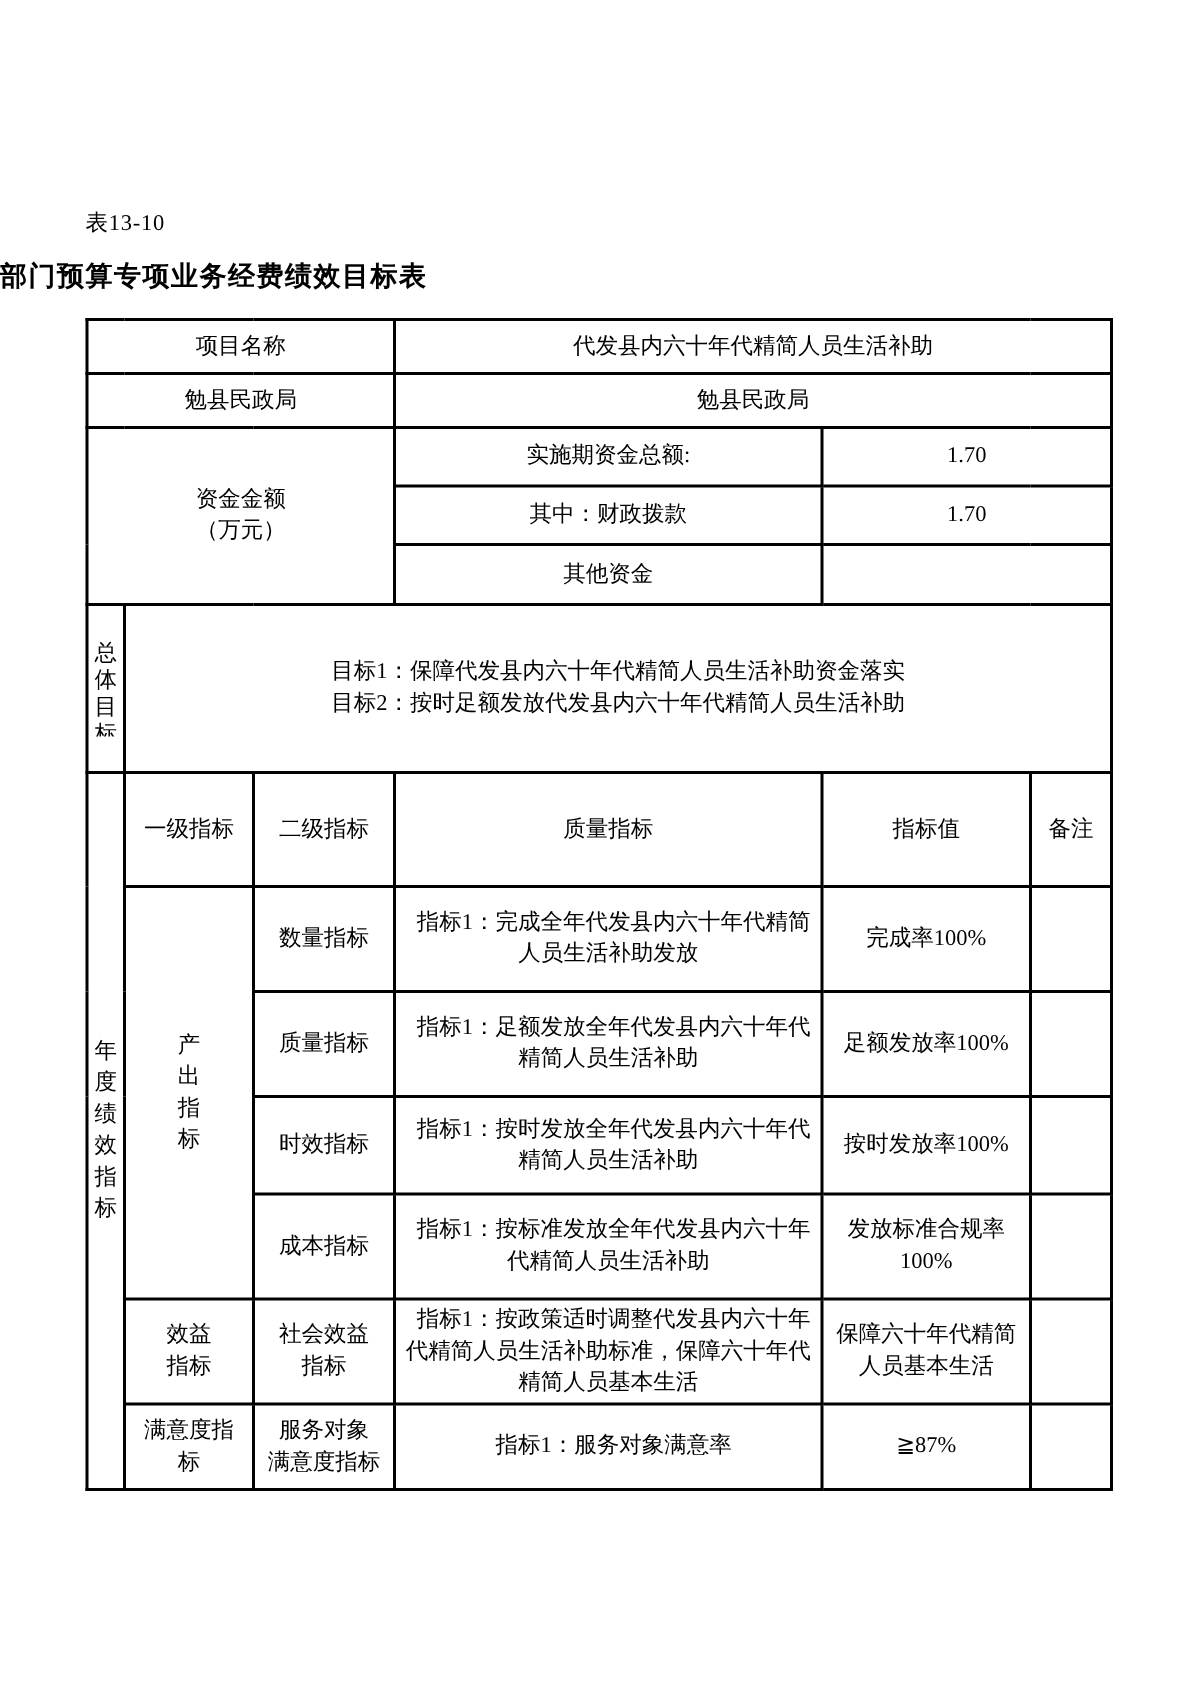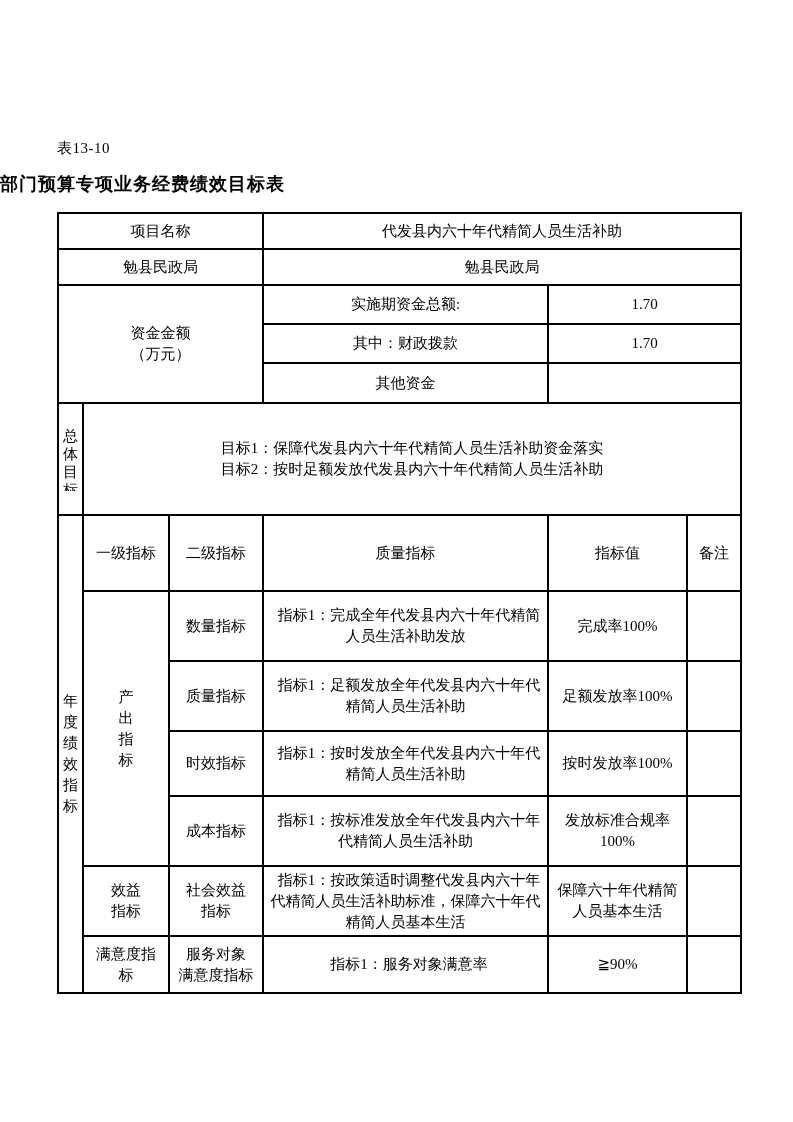--- a/index.html
+++ b/index.html
@@ -168,19 +168,19 @@
 人员基本生活</td>
       <td></td>
     </tr>
 
     <tr class="r-d57">
       <td class="pre">满意度指
 标</td>
       <td class="pre">服务对象
 满意度指标</td>
       <td class="content">指标1：服务对象满意率</td>
-      <td class="pre">≧90%</td>
+      <td class="pre">≧87%</td>
       <td></td>
     </tr>
 
   </tbody>
     </table>
 </div>
 
 </body></html>

